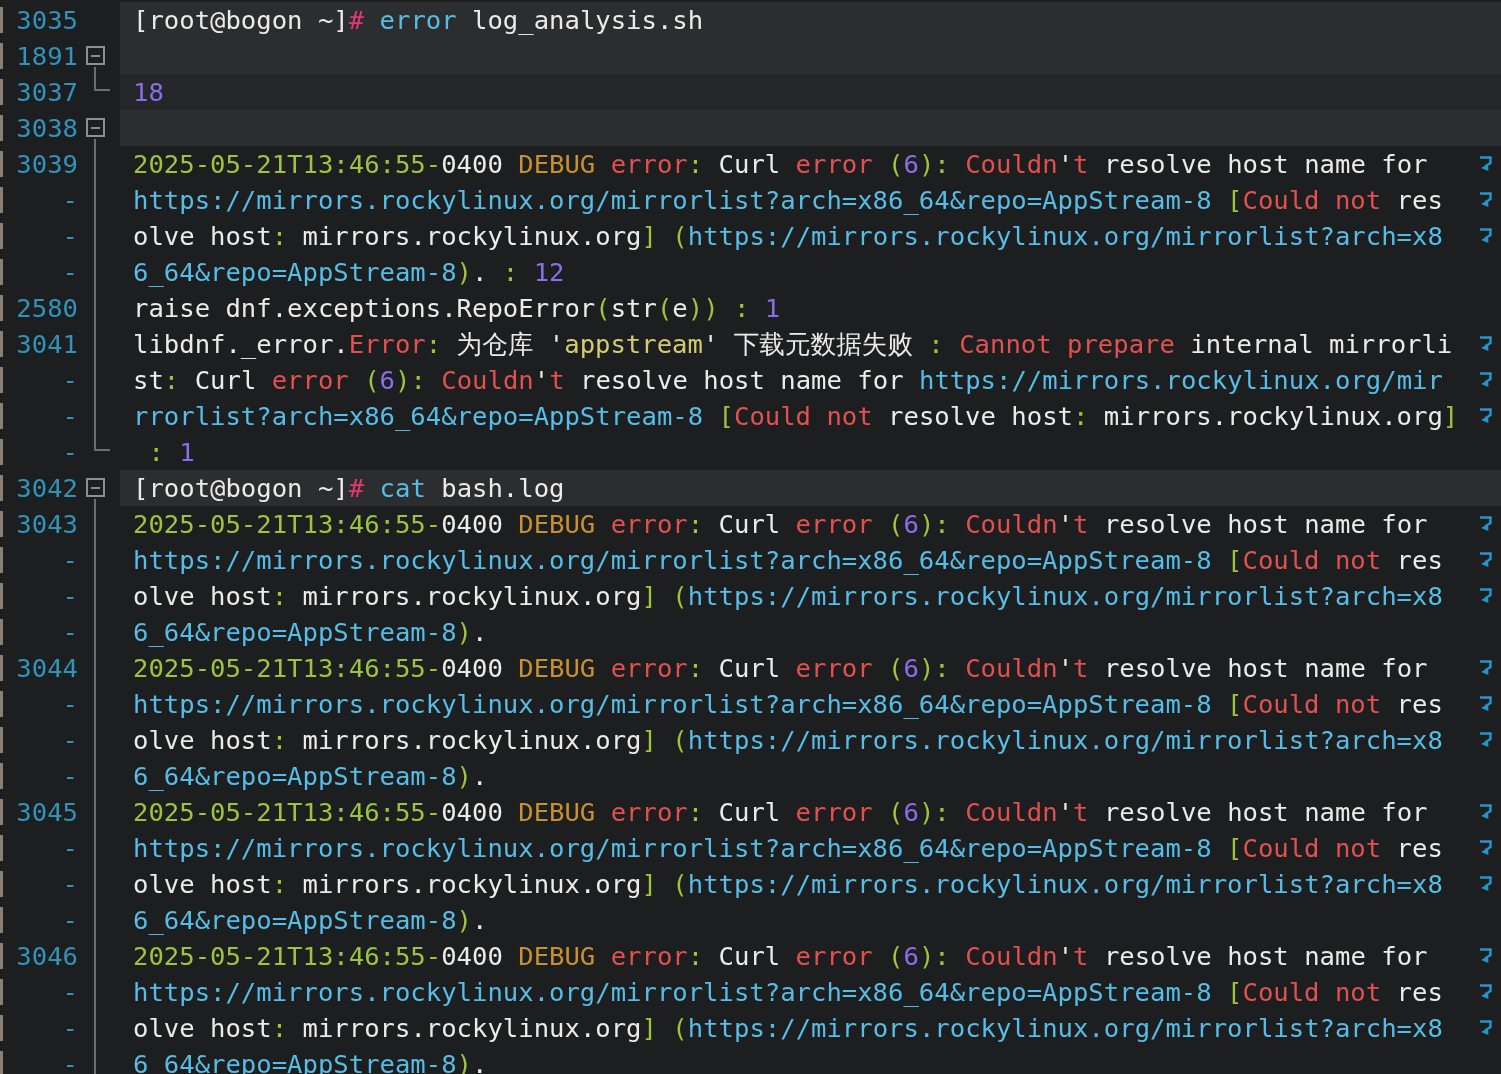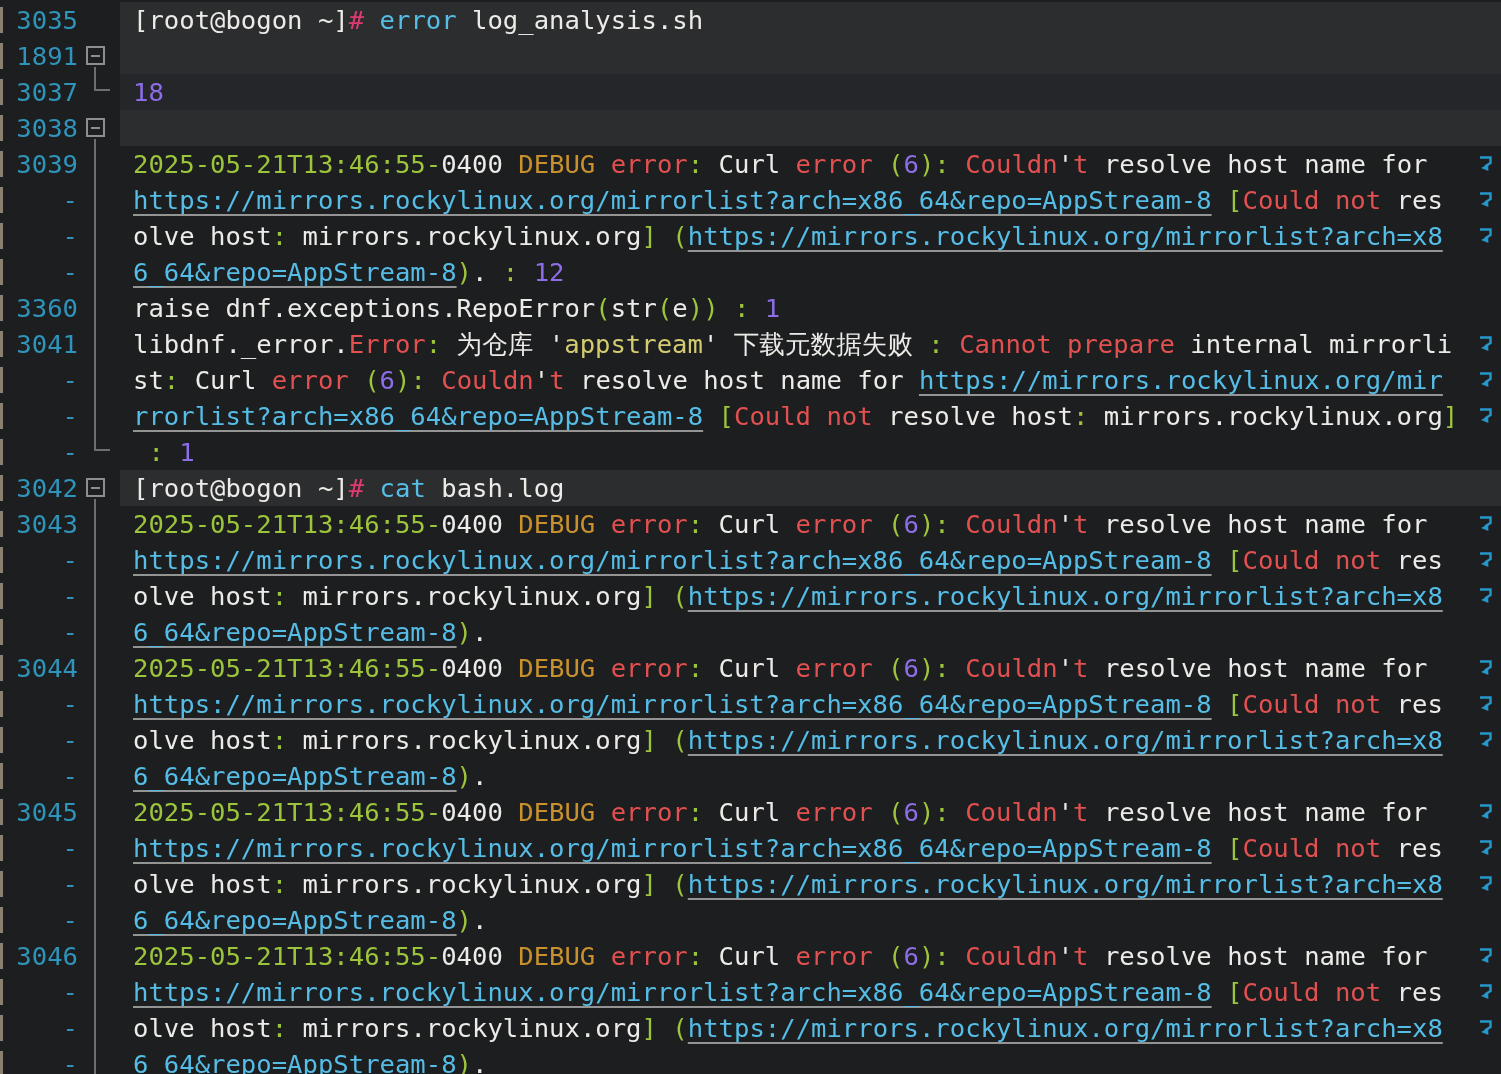--- a/index.html
+++ b/index.html
@@ -17,21 +17,21 @@
   .num{position:absolute;left:0;top:0;width:78px;text-align:right;color:var(--teal);}
   .fold{position:absolute;left:84px;top:0;width:30px;height:36px;}
   .fbox{position:absolute;left:2px;top:8px;width:15px;height:15px;border:2px solid var(--boxB);box-sizing:content-box;cursor:pointer;}
   .fbox::after{content:"";position:absolute;left:3px;right:3px;top:50%;height:2px;margin-top:-1px;background:var(--boxB);}
   .fline{position:absolute;left:10px;width:2px;background:var(--guide);top:0;bottom:0;}
   .fline.below{top:29px;}
   .fhalf{position:absolute;left:10px;width:2px;background:var(--guide);top:0;height:17px;}
   .farm{position:absolute;left:10px;top:15px;width:16px;height:2px;background:var(--guide);}
   .txt{position:absolute;left:133px;top:0;white-space:pre;color:var(--white);}
   .seg{white-space:pre;}
-  .seg.u{text-decoration:underline;text-decoration-thickness:2px;text-underline-offset:5px;cursor:pointer;margin-top:18px;}
+  .seg.u{text-decoration-thickness:2px;text-underline-offset:5px;cursor:pointer;margin-top:18px;}
   .wrap{position:absolute;right:7px;top:7px;}
 </style>
 </head>
 <body>
 
 <div id="term">
     <div class="row">
       <div class="band cmd"></div>
       <div class="chg"></div>
       <span class="num">3035</span>
@@ -108,21 +108,21 @@
     <div class="row">
       <div class="chg"></div>
       <span class="num">-</span>
       <div class="fold">
         <div class="fline"></div>
       </div>
       <div class="txt"><span class="seg u" style="color: rgb(85, 189, 230); text-decoration-color: rgb(148, 148, 148);">6_64&amp;repo=AppStream-8</span><span class="seg" style="color: rgb(157, 197, 60);">)</span><span class="seg" style="color: rgb(236, 235, 232);">. </span><span class="seg" style="color: rgb(157, 197, 60);">:</span><span class="seg" style="color: rgb(236, 235, 232);"> </span><span class="seg" style="color: rgb(141, 110, 232);">12</span></div>
     </div>
     <div class="row">
       <div class="chg"></div>
-      <span class="num">3360</span>
+      <span class="num">2580</span>
       <div class="fold">
         <div class="fline"></div>
       </div>
       <div class="txt"><span class="seg" style="color: rgb(236, 235, 232);">raise dnf.exceptions.RepoError</span><span class="seg" style="color: rgb(157, 197, 60);">(</span><span class="seg" style="color: rgb(236, 235, 232);">str</span><span class="seg" style="color: rgb(157, 197, 60);">(</span><span class="seg" style="color: rgb(236, 235, 232);">e</span><span class="seg" style="color: rgb(157, 197, 60);">))</span><span class="seg" style="color: rgb(236, 235, 232);"> </span><span class="seg" style="color: rgb(157, 197, 60);">:</span><span class="seg" style="color: rgb(236, 235, 232);"> </span><span class="seg" style="color: rgb(141, 110, 232);">1</span></div>
     </div>
     <div class="row">
       <div class="chg"></div>
       <span class="num">3041</span>
       <div class="fold">
         <div class="fline"></div>

